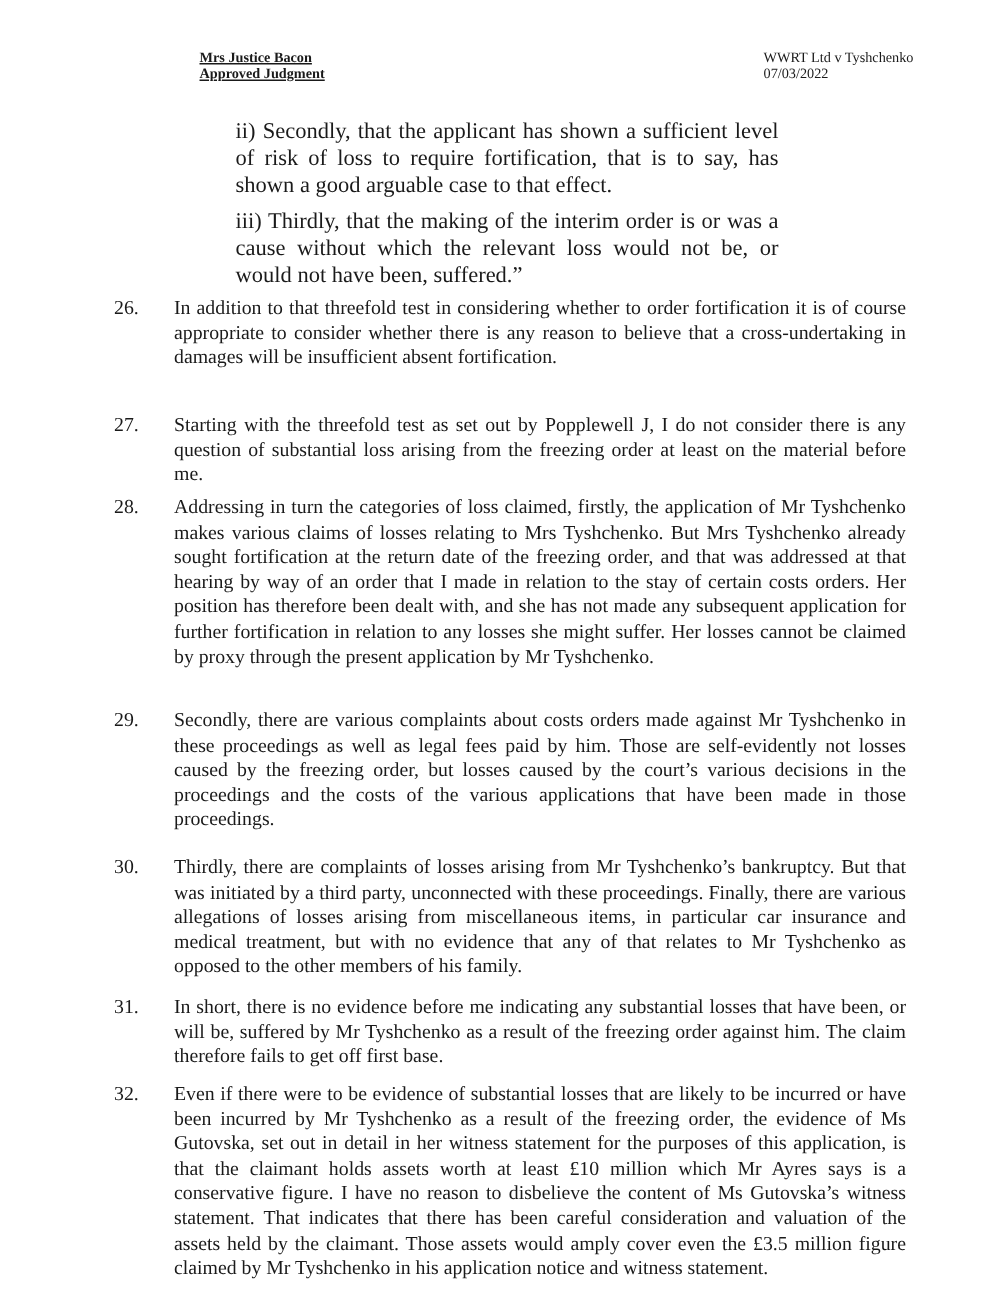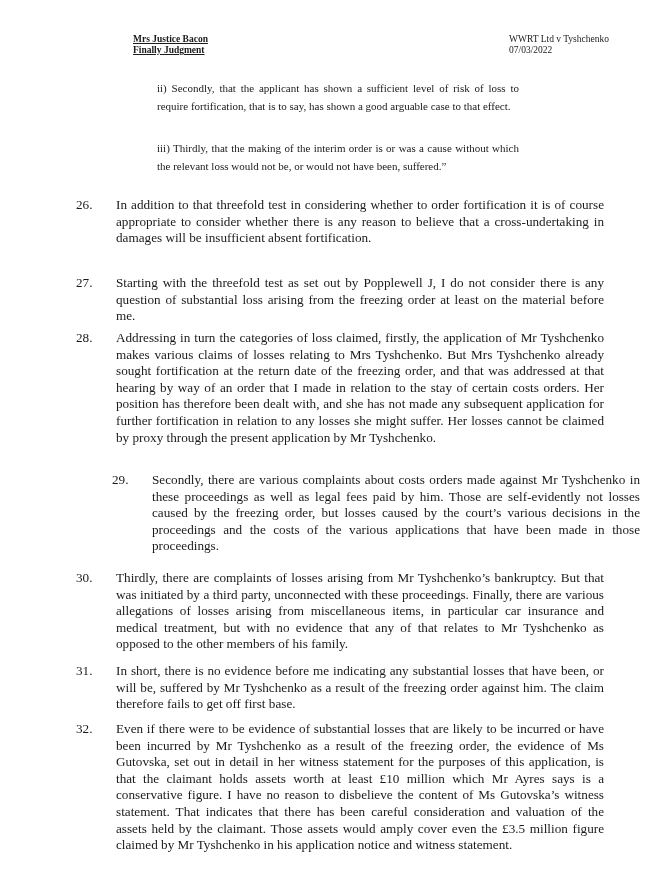--- a/index.html
+++ b/index.html
@@ -12,47 +12,47 @@
       position: absolute; top: 34px; left: 88px; right: 54px;
       font-size: 9.5px; line-height: 11px;
     }
     .header .left { position: absolute; left: 0; top: 0; font-weight: bold; margin-left: 45px; }
     .header .left span { display: block; text-decoration: underline; }
     .header .right { position: absolute; right: 0; top: 0; text-align: left; }
     .header .right span { display: block; }
 
     .quote {
       position: absolute; left: 157px; width: 362px;
-      font-size: 11px; line-height: 18px; text-align: justify;
+      font-size: 15px; line-height: 18px; text-align: justify;
     }
     .quote p { margin: 0; text-align: justify; }
     .q1 { top: 79px; }
     .q2 { top: 139px; }
 
     .para {
       position: absolute; left: 76px; width: 528px;
       font-size: 13.2px; line-height: 16.6px;
     }
     .para .num { position: absolute; left: 0; top: 0; width: 36px; }
     .para .txt { margin-left: 40px; text-align: justify; }
     .p26 { top: 197px; }
     .p27 { top: 275px; }
     .p28 { top: 330px; }
-    .p29 { top: 472px; margin-left: 36px; }
+    .p29 { top: 472px; }
     .p30 { top: 570px; }
     .p31 { top: 663px; }
     .p32 { top: 721px; }
   </style>
 </head>
 <body>
 
 <div class="header">
   <div class="left">
     <span>Mrs Justice Bacon</span>
-    <span>Finally Judgment</span>
+    <span>Approved Judgment</span>
   </div>
   <div class="right">
     <span>WWRT Ltd v Tyshchenko</span>
     <span>07/03/2022</span>
   </div>
 </div>
 
 <div class="quote q1">
   <p>ii) Secondly, that the applicant has shown a sufficient level of risk of loss to require fortification, that is to say, has shown a good arguable case to that effect.</p>
 </div>

